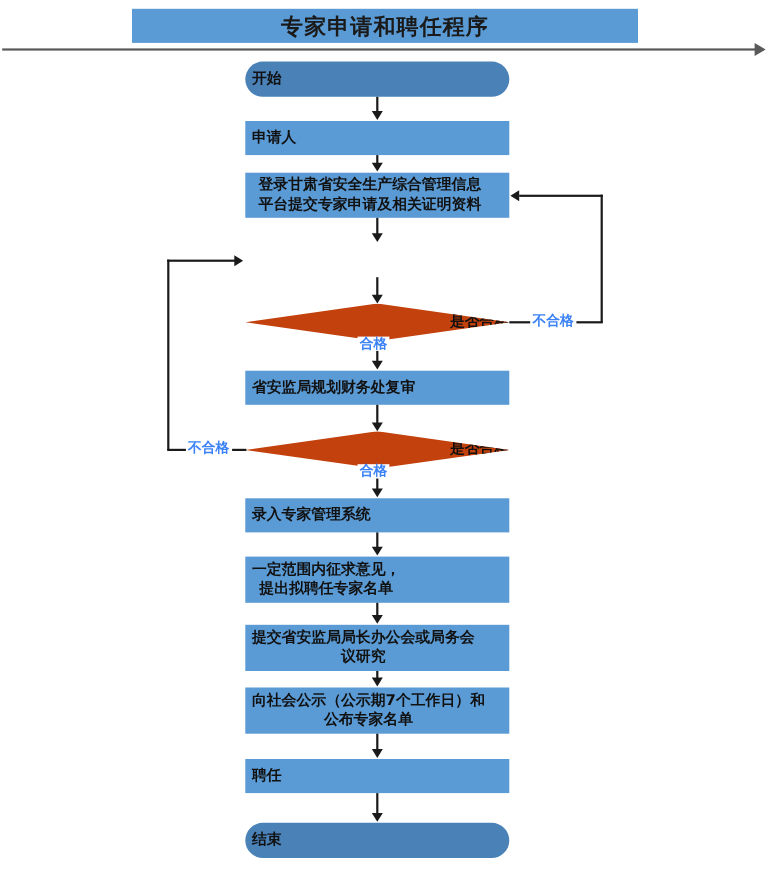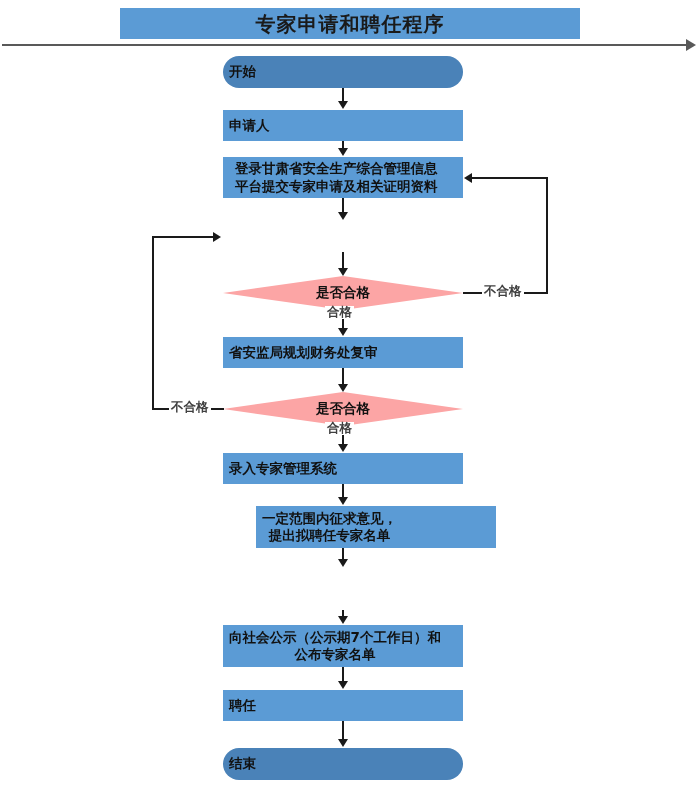--- a/index.html
+++ b/index.html
@@ -85,25 +85,25 @@
   .node .node-label {
     white-space: pre-line;
   }
 
   
   .decision {
     position: absolute;
     left: 223px;
     width: 240px;
     height: 34px;
-    background: #fca5a5;
+    background: #c2410c;
     clip-path: polygon(0% 50%, 50% 0%, 100% 50%, 50% 100%);
     display: flex;
     align-items: center;
-    justify-content: center;
+    justify-content: flex-end;
   }
   .decision .node-label {
     font-size: 13.5px;
     font-weight: bold;
     color: #111111;
     line-height: 1;
   }
 
   
   .vline {
@@ -139,21 +139,21 @@
     border-top: 5px solid transparent;
     border-bottom: 5px solid transparent;
     border-left: 8px solid #1a1a1a;
   }
 
   
   .edge-label {
     position: absolute;
     font-size: 12.5px;
     font-weight: bold;
-    color: #404040;
+    color: #3b82f6;
     background: #ffffff;
     line-height: 1;
     white-space: nowrap;
     padding: 0 2px;
   }
 </style>
 </head>
 <body>
 
 <div id="canvas">
@@ -188,25 +188,29 @@
   </div>
 
   <div class="decision" style="top:392px;">
     <span class="node-label">是否合格</span>
   </div>
 
   <div class="node process" style="top:453px; height:31px;">
     <span class="node-label">录入专家管理系统</span>
   </div>
 
-  <div class="node process" style="top:506px; height:42px;margin-left:33px;">
+  <div class="node process" style="top:506px; height:42px;">
     <span class="node-label">一定范围内征求意见，
 提出拟聘任专家名单</span>
   </div>
 
+  <div class="node process" style="top:568px; height:42px;">
+    <span class="node-label">提交省安监局局长办公会或局务会
+议研究</span>
+  </div>
 
   <div class="node process" style="top:625px; height:42px;">
     <span class="node-label">向社会公示（公示期7个工作日）和
 公布专家名单</span>
   </div>
 
   <div class="node process" style="top:690px; height:31px;">
     <span class="node-label">聘任</span>
   </div>
 

